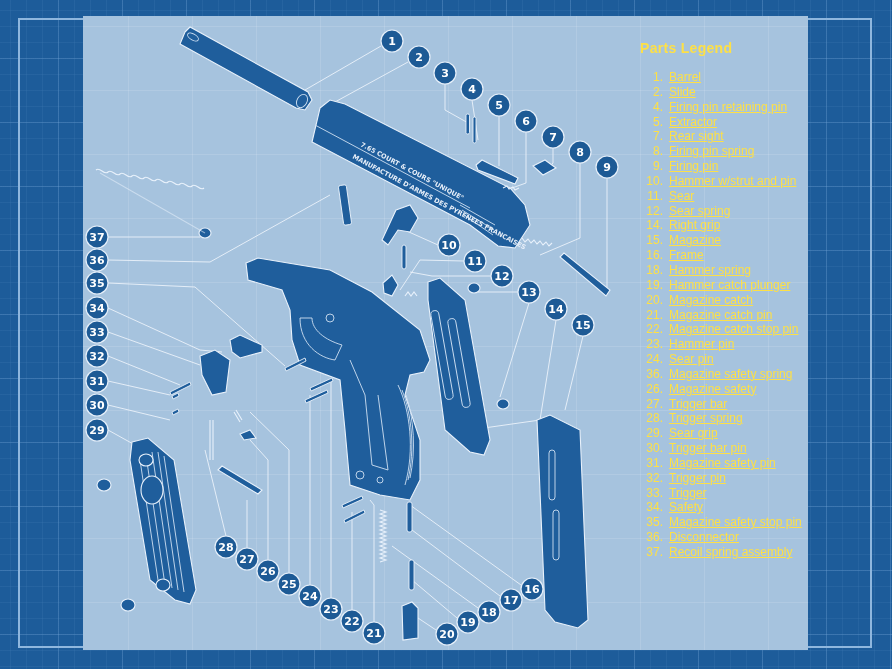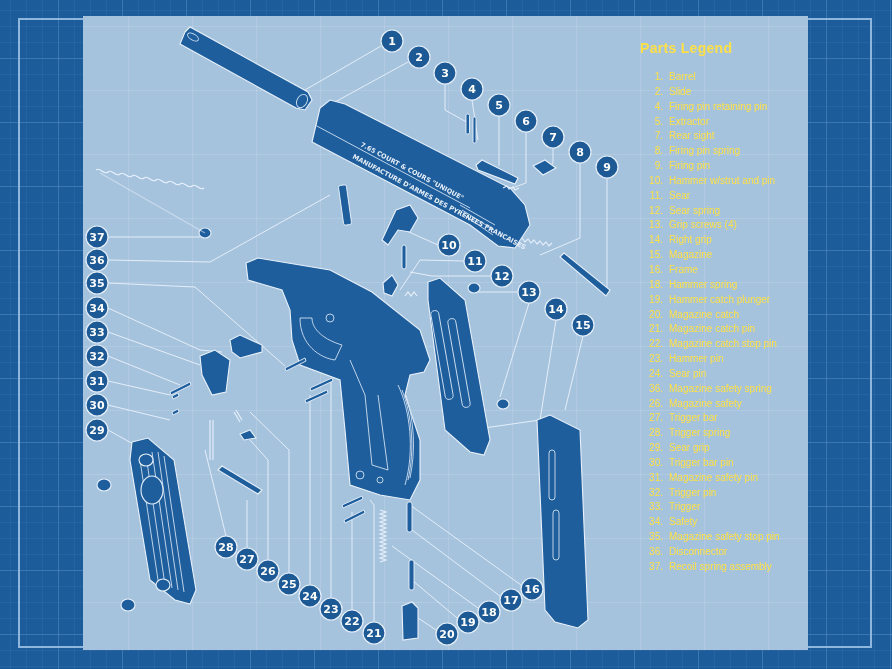--- a/index.html
+++ b/index.html
@@ -29,21 +29,21 @@
     background-position:-19px 10px, -19px 10px;
   }
   svg.diagram { position:absolute; left:0; top:0; width:892px; height:669px; }
   .legend {
     position:absolute; left:640px; top:24px; width:180px; color:#fde047;
     font-family:"Liberation Sans", sans-serif;
     margin-top:16px;
   }
   .legend-title { font-size:14px; font-weight:bold; letter-spacing:0.3px; margin-bottom:14px; }
   .legend-list { list-style:none; margin:0; padding:0; }
-  .legend-item { font-size:10px; line-height:14.85px; white-space:nowrap; }
+  .legend-item { font-size:12px; line-height:14.85px; white-space:nowrap;text-decoration:underline; }
   .legend-num { display:inline-block; width:23px; text-align:right; margin-right:6px; }
   .callout circle { fill:#1d5a95; stroke:#e7f0fa; stroke-width:1.2; }
   .callout text { fill:#ffffff; font-family:"DejaVu Sans", sans-serif; font-weight:bold; font-size:11px; text-anchor:middle; dominant-baseline:central; }
   .leader { stroke:#eef4fb; stroke-width:1; fill:none; opacity:0.85; }
   .part { fill:#1f5e9c; stroke:#e8f1fb; stroke-width:1.1; }
   .part-thin { fill:#1f5e9c; stroke:#e8f1fb; stroke-width:0.9; }
   .spring { fill:none; stroke:#e8f1fb; stroke-width:1.1; }
   .detail { fill:none; stroke:#cfe0f2; stroke-width:0.9; }
   .engrave { fill:#e6eef8; font-family:"DejaVu Sans", sans-serif; font-size:6.5px; font-weight:bold; }
 </style>
@@ -359,21 +359,20 @@
     <li class="legend-item"><span class="legend-num">1.</span><span>Barrel</span></li>
     <li class="legend-item"><span class="legend-num">2.</span><span>Slide</span></li>
     <li class="legend-item"><span class="legend-num">4.</span><span>Firing pin retaining pin</span></li>
     <li class="legend-item"><span class="legend-num">5.</span><span>Extractor</span></li>
     <li class="legend-item"><span class="legend-num">7.</span><span>Rear sight</span></li>
     <li class="legend-item"><span class="legend-num">8.</span><span>Firing pin spring</span></li>
     <li class="legend-item"><span class="legend-num">9.</span><span>Firing pin</span></li>
     <li class="legend-item"><span class="legend-num">10.</span><span>Hammer w/strut and pin</span></li>
     <li class="legend-item"><span class="legend-num">11.</span><span>Sear</span></li>
     <li class="legend-item"><span class="legend-num">12.</span><span>Sear spring</span></li>
-    <li class="legend-item"><span class="legend-num">13.</span><span>Grip screws (4)</span></li>
     <li class="legend-item"><span class="legend-num">14.</span><span>Right grip</span></li>
     <li class="legend-item"><span class="legend-num">15.</span><span>Magazine</span></li>
     <li class="legend-item"><span class="legend-num">16.</span><span>Frame</span></li>
     <li class="legend-item"><span class="legend-num">18.</span><span>Hammer spring</span></li>
     <li class="legend-item"><span class="legend-num">19.</span><span>Hammer catch plunger</span></li>
     <li class="legend-item"><span class="legend-num">20.</span><span>Magazine catch</span></li>
     <li class="legend-item"><span class="legend-num">21.</span><span>Magazine catch pin</span></li>
     <li class="legend-item"><span class="legend-num">22.</span><span>Magazine catch stop pin</span></li>
     <li class="legend-item"><span class="legend-num">23.</span><span>Hammer pin</span></li>
     <li class="legend-item"><span class="legend-num">24.</span><span>Sear pin</span></li>

